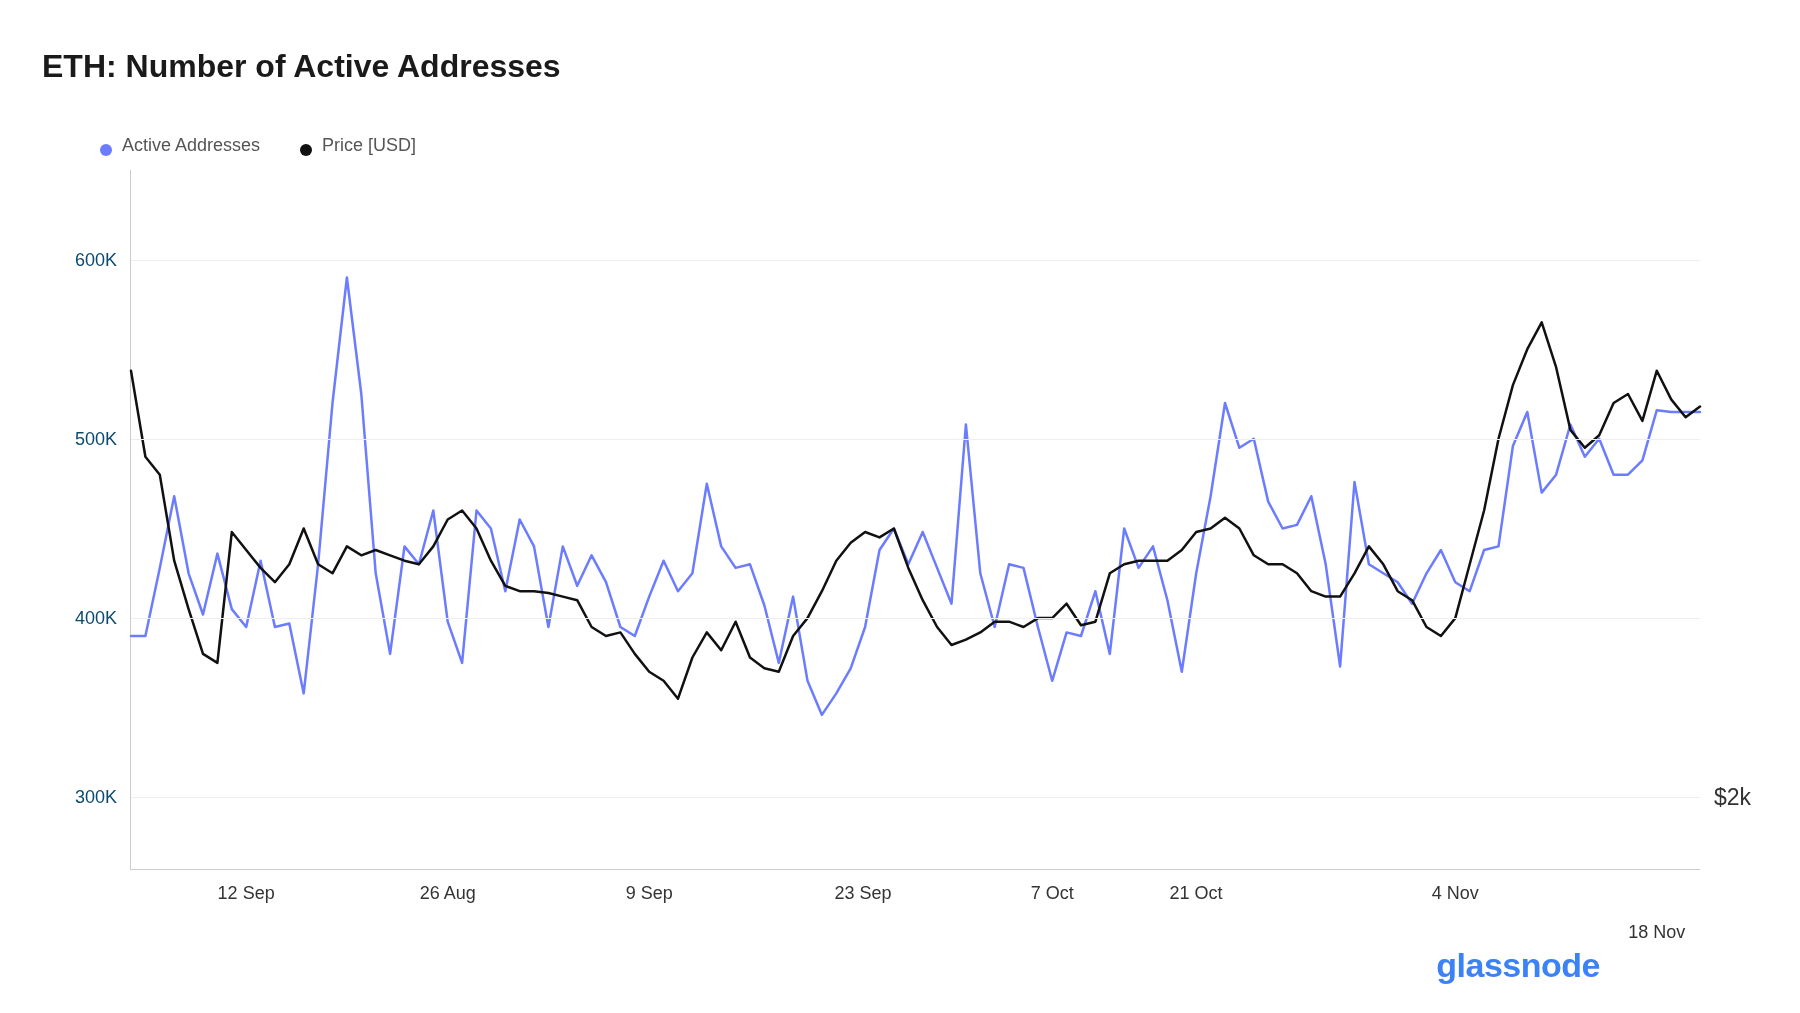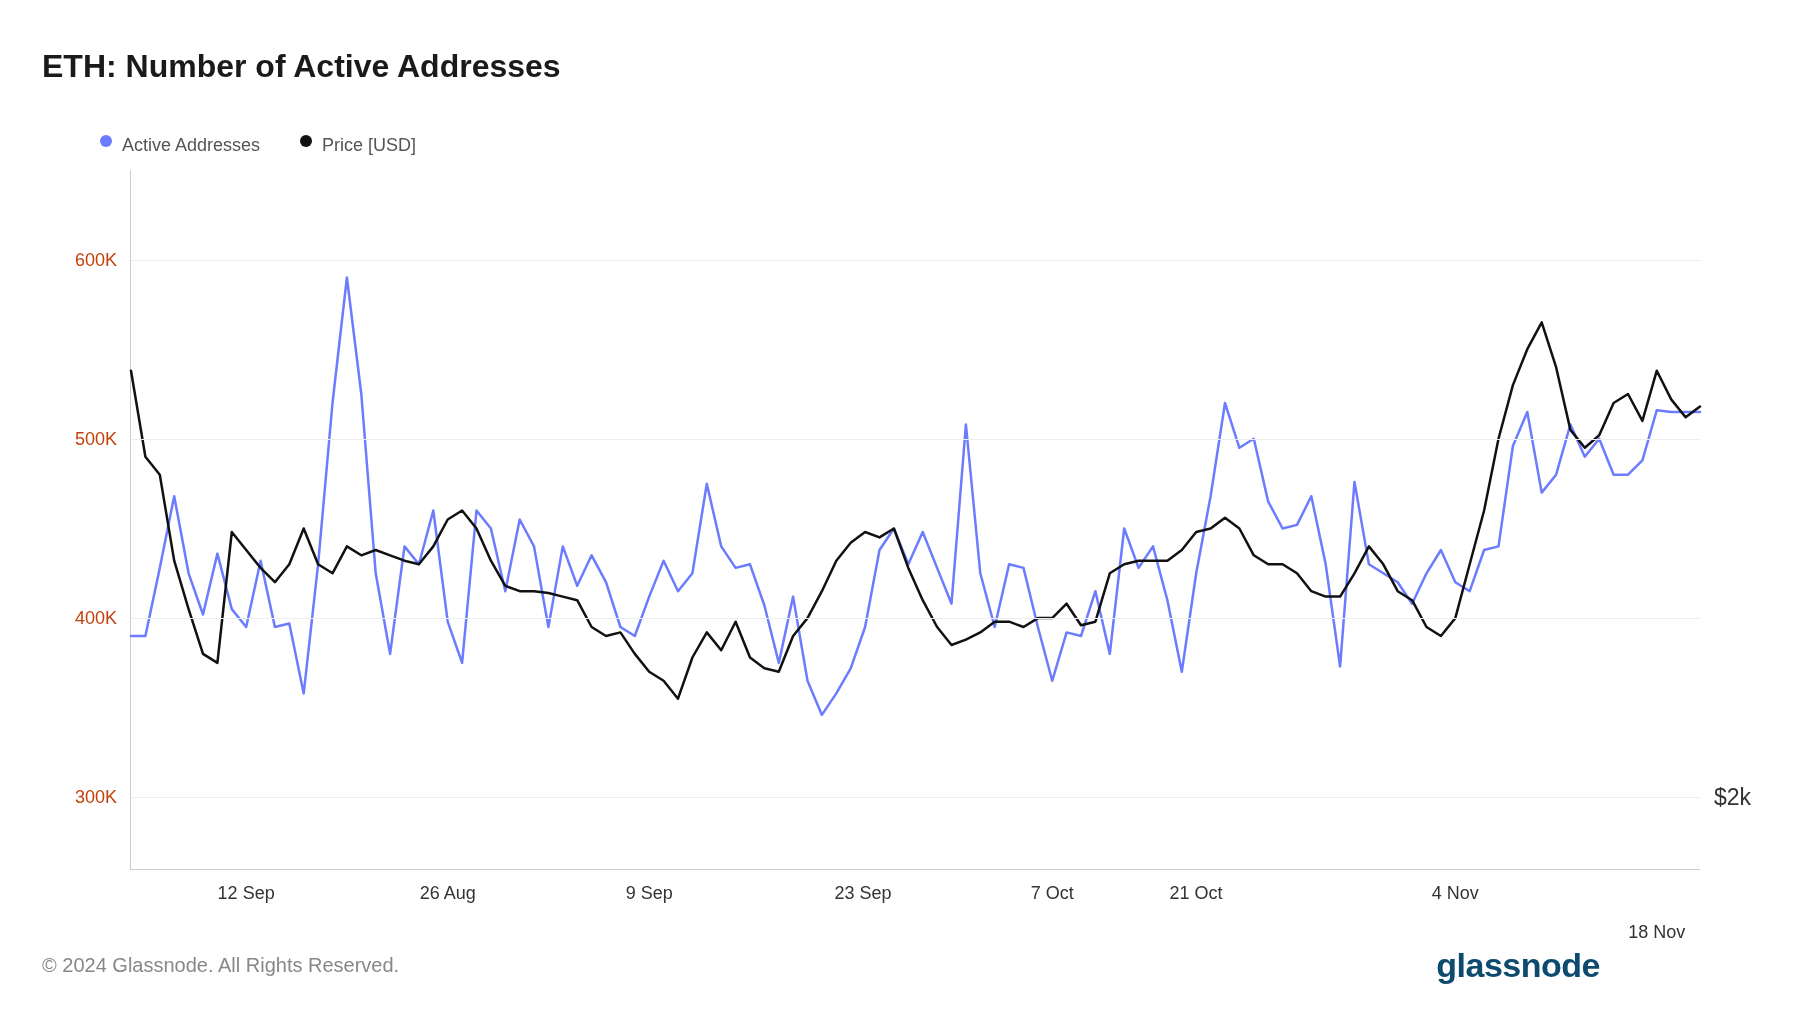--- a/index.html
+++ b/index.html
@@ -32,21 +32,21 @@
     left: 100px;
     top: 135px;
     display: flex;
     gap: 40px;
     font-size: 18px;
     color: #555;
     align-items: center;
   }
   .legend-item {
     display: flex;
-    align-items: flex-start;
+    align-items: flex-end;
     gap: 10px;
   }
   .legend-dot {
     width: 12px;
     height: 12px;
     border-radius: 50%;
     display: inline-block;
   }
   .plot {
     position: absolute;
@@ -63,21 +63,21 @@
     left: 0;
     width: 100%;
     border-top: 1px solid #eee;
   }
   .y-tick {
     position: absolute;
     right: 100%;
     transform: translateY(-50%);
     padding-right: 14px;
     font-size: 18px;
-    color: #c2410c;
+    color: #0c4a6e;
     white-space: nowrap;
   }
   .y2-tick {
     position: absolute;
     left: 100%;
     transform: translateY(-50%);
     padding-left: 14px;
     font-size: 23px;
     color: #333;
     white-space: nowrap;
@@ -106,21 +106,21 @@
     font-size: 20px;
     color: #888;
   }
   .brand {
     position: absolute;
     right: 60px;
     bottom: 28px;
     font-size: 34px;
     font-weight: 600;
     letter-spacing: -0.5px;
-    color: #0c4a6e;
+    color: #3b82f6;
   }
 </style>
 </head>
 <body>
 
 <div class="container">
 
   <div class="title">ETH: Number of Active Addresses</div>
 
   <div class="legend">
@@ -151,16 +151,15 @@
       <div class="x-tick" style="left: 115.156px;">12 Sep</div>
       <div class="x-tick" style="left: 316.679px;">26 Aug</div>
       <div class="x-tick" style="left: 518.202px;">9 Sep</div>
       <div class="x-tick" style="left: 732px;">23 Sep</div>
       <div class="x-tick" style="left: 921.248px;">7 Oct</div>
       <div class="x-tick" style="left: 1065px;">21 Oct</div>
       <div class="x-tick" style="left: 1324.29px;">4 Nov</div>
       <div class="x-tick" style="left: 1525.82px; margin-top: 39px;">18 Nov</div>
     </div>
 
-  <div class="footer">© 2024 Glassnode. All Rights Reserved.</div>
   <div class="brand">glassnode</div>
 
 </div>
 
 </body></html>

